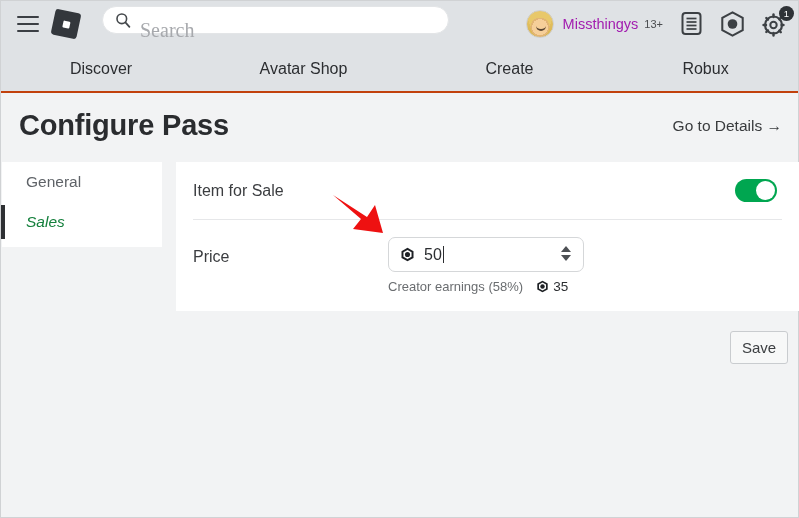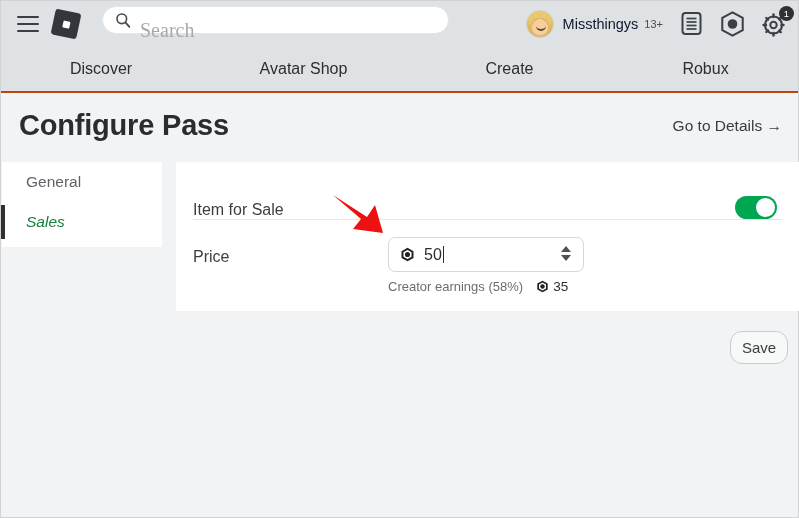--- a/index.html
+++ b/index.html
@@ -65,21 +65,21 @@
     background: radial-gradient(circle at 50% 62%, #f6cf9a 0 38%, #e2b574 38% 46%, transparent 46%),
                 radial-gradient(circle at 50% 30%, #e8c86a 0 52%, transparent 52%),
                 linear-gradient(#e8c86a, #d9b44f);
     border: 1px solid #cfcfcf;
     position: relative; overflow: hidden;
   }
   .avatar::after {
     content:""; position:absolute; left: 9px; top: 13px;
     width: 10px; height: 5px; border-bottom: 2px solid #5a4632; border-radius: 0 0 6px 6px;
   }
-  .uname { margin-left: 9px; font-size: 14.5px; color: #0f172a; }
+  .uname { margin-left: 9px; font-size: 14.5px; color: #a21caf; }
   .age { margin-left: 6px; font-size: 11px; color: #4a4c4f; }
 
   .icon-btn { margin-left: 17px; cursor: pointer; position: relative; display:flex; align-items:center; }
   .badge {
     position: absolute; right: -6px; top: -5px;
     width: 15px; height: 15px; border-radius: 50%;
     background: #2e3236; color: #fff;
     font-size: 9.5px; line-height: 15px; text-align: center;
     font-family: "Liberation Sans", sans-serif;
   }
@@ -134,21 +134,21 @@
     width: 4px; height: 34px; background: #2e3033;
   }
 
   
   .card {
     position: absolute; left: 175px; top: 161px;
     width: 623px; height: 149px;
     background: #ffffff;
   }
   .row-sale {
-    height: 57px; display: flex; align-items: flex-end; justify-content: space-between;
+    height: 57px; display: flex; align-items: center; justify-content: space-between;
     padding: 0 22px 0 17px;
   }
   .row-label { font-size: 16px; color: #3b3d40; }
   .divider { height: 1px; background: #e6e7e9; margin: 0 17px; }
 
   .toggle {
     width: 42px; height: 23px; border-radius: 12px;
     background: #00a650; position: relative; cursor: pointer;
   }
   .toggle .knob {
@@ -182,21 +182,21 @@
 
   .earnings { margin-top: 7px; display: flex; align-items: center; }
   .earn-text { font-size: 13px; color: #6a6d70; }
   .earn-rbx { width: 13px; height: 13px; margin-left: 13px; }
   .earn-val { font-size: 13.5px; color: #2c2e31; margin-left: 4px; }
 
   
   .save-btn {
     position: absolute; right: 10px; top: 330px;
     width: 58px; height: 33px;
-    border: 1px solid #c9cccf; border-radius: 12px;
+    border: 1px solid #c9cccf; border-radius: 3px;
     background: #f7f8f8; color: #3d4043; font-size: 15px;
     display: flex; align-items: center; justify-content: center;
     cursor: pointer;
   }
 
   
   .arrow-ann { position: absolute; left: 330px; top: 190px; pointer-events: none; }
 </style>
 </head>
 <body>

